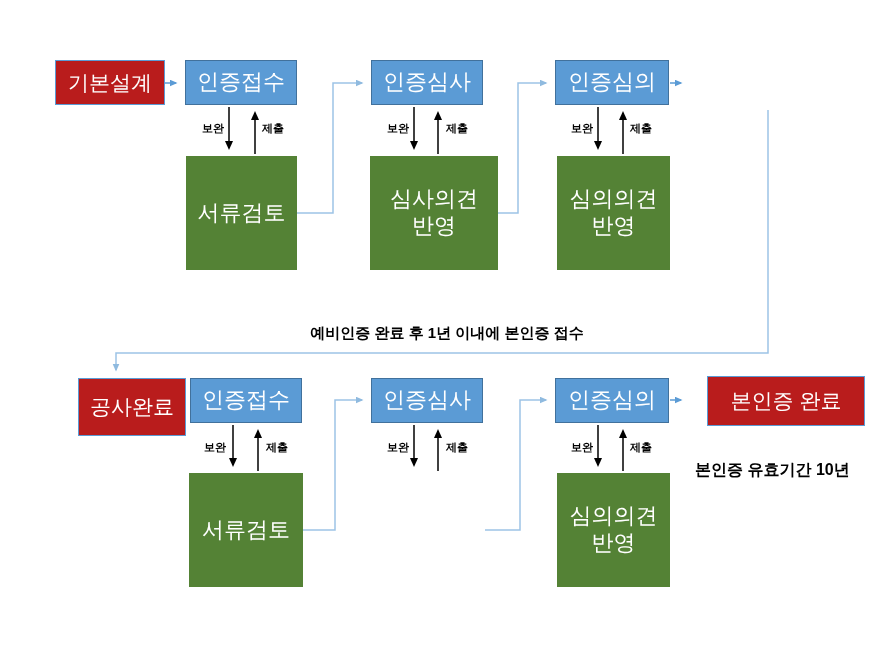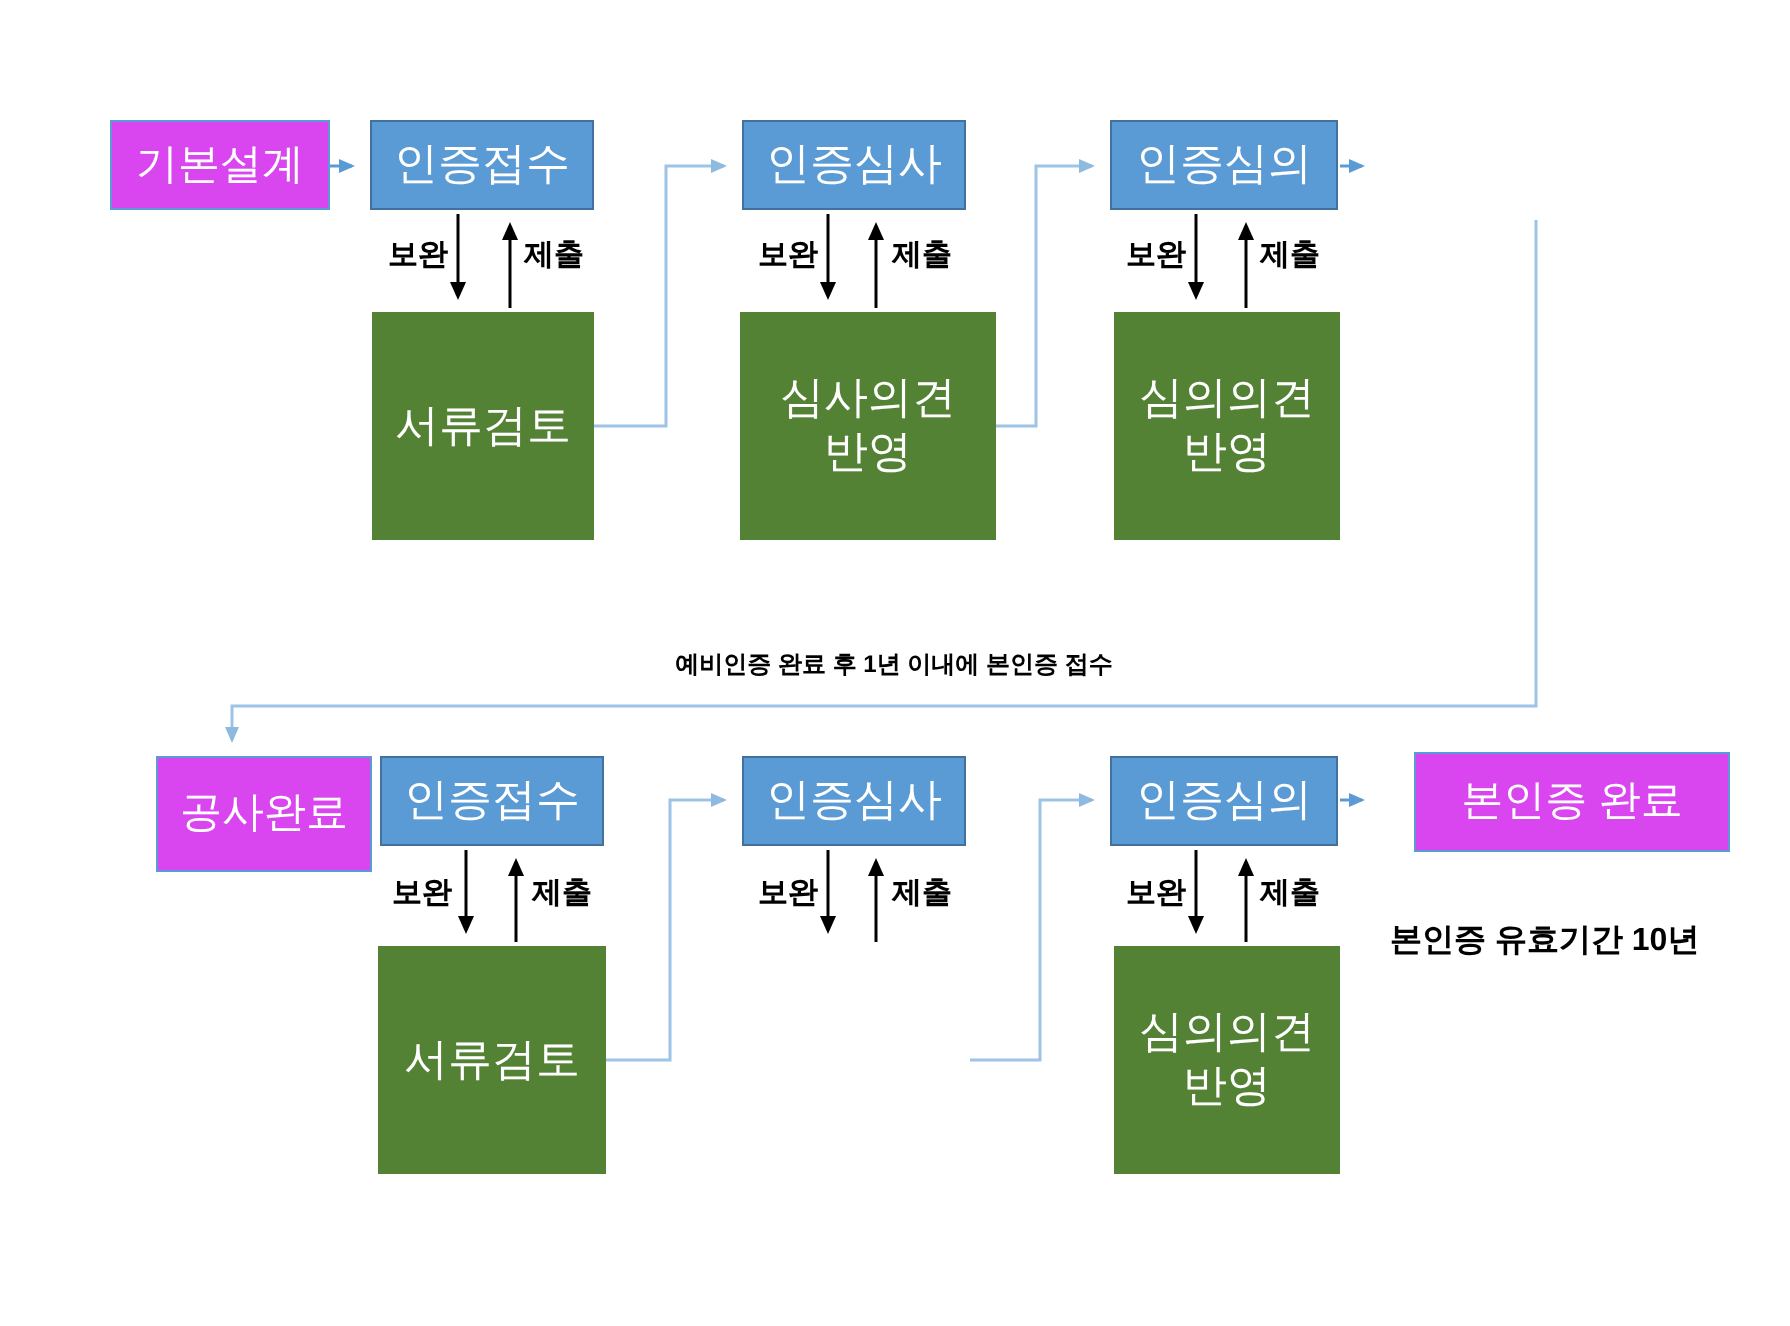--- a/index.html
+++ b/index.html
@@ -27,42 +27,42 @@
     color: #ffffff;
     white-space: pre-line;
     line-height: 1.22;
   }
   .process {
     background: #5B9BD5;
     border: 1.5px solid #41719C;
     font-size: 22px;
   }
   .terminal {
-    background: #d946ef;
+    background: #b91c1c;
     border: 1.5px solid #5B9BD5;
     font-size: 21px;
   }
   .task {
     background: #548235;
     border: none;
     font-size: 22px;
   }
   .wire-label {
     position: absolute;
-    font-size: 15px;
+    font-size: 11px;
     font-weight: 600;
     color: #000000;
     height: 18px;
     line-height: 18px;
   }
   .wl-left  { width: 38px; text-align: right; }
   .wl-right { width: 40px; text-align: left; }
   .note {
     position: absolute;
-    font-size: 12px;
+    font-size: 15px;
     font-weight: 600;
     color: #000000;
     white-space: nowrap;
   }
   .conn-light { stroke: #9DC3E6; stroke-width: 1.5; fill: none; }
   .conn-med   { stroke: #5B9BD5; stroke-width: 1.5; fill: none; }
   .conn-black { stroke: #000000; stroke-width: 1.5; fill: none; }
 </style>
 </head>
 <body>

